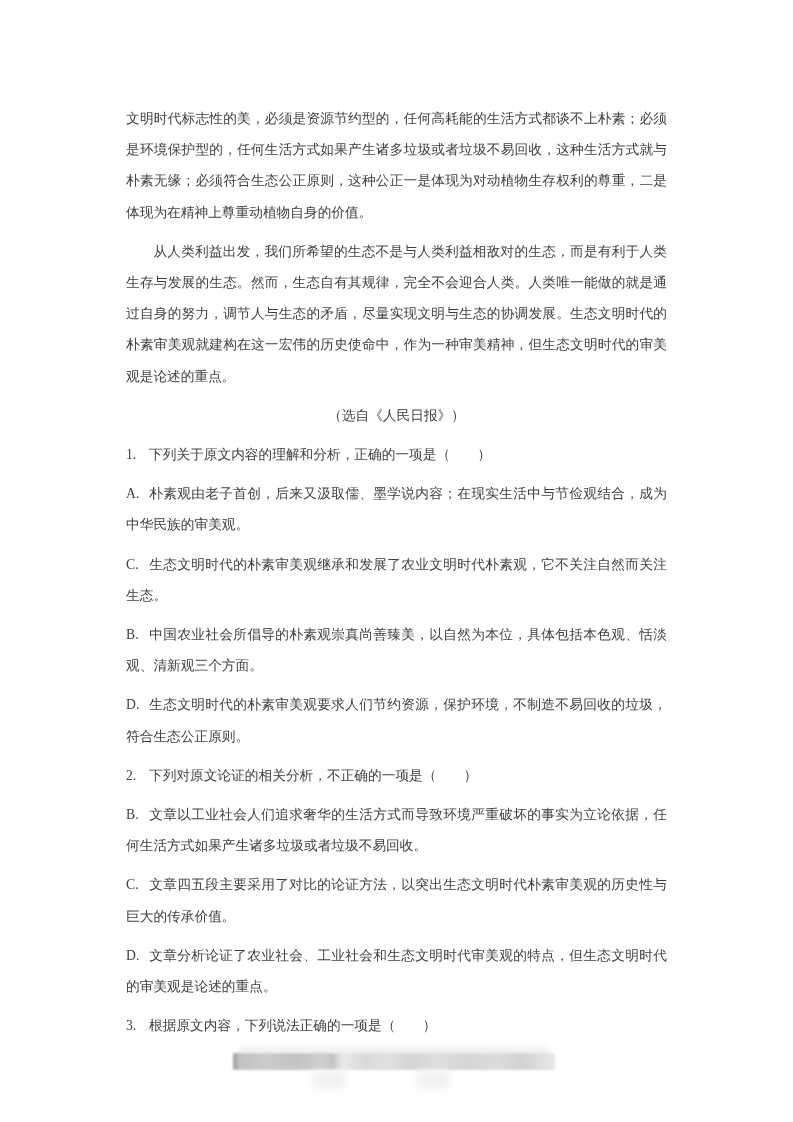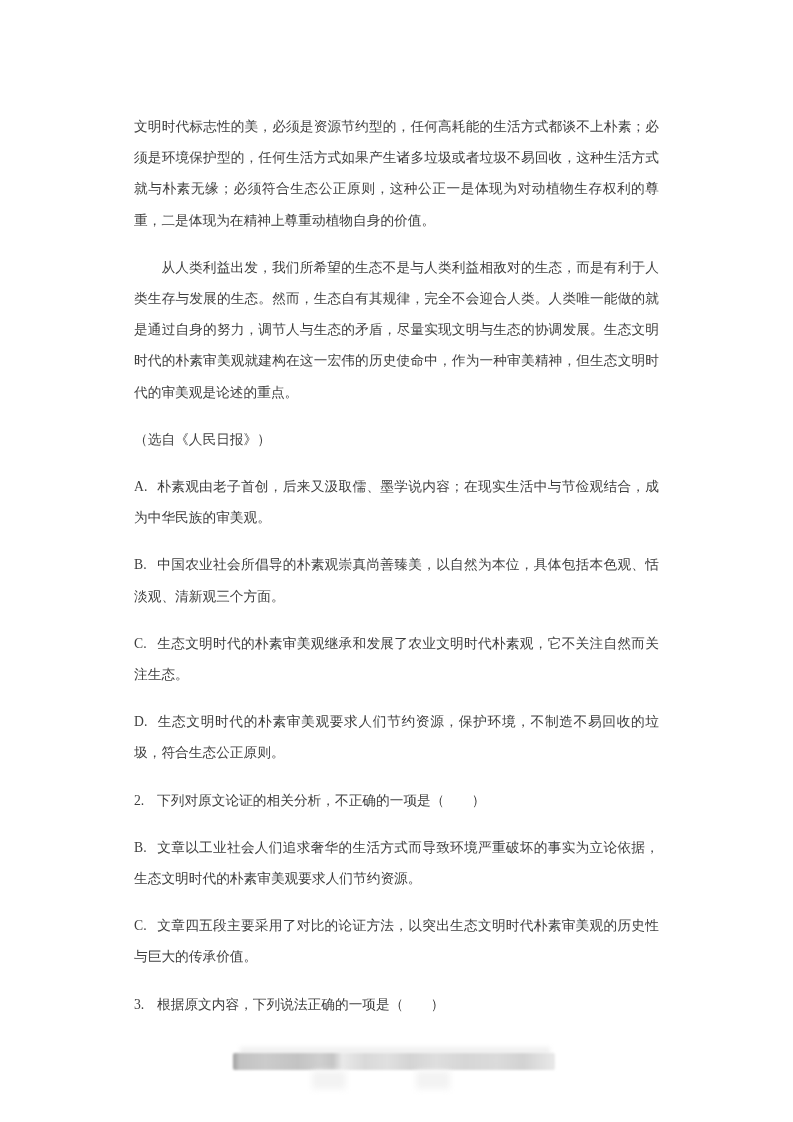--- a/index.html
+++ b/index.html
@@ -20,28 +20,28 @@
     left: 118px;
     top: 95px;
     width: 557px;
     color: #3e3e3e;
     font-size: 13.7px;
     line-height: 31.2px;
     text-align: justify;
     letter-spacing: 0;
   }
   .content p {
-    margin: 16px;
+    margin: 8px;
     padding: 0;
   }
   .para-indent {
     text-indent: 2em;
   }
   .source-line {
-    text-align: left;
+    text-align: center;
   }
   .marker {
     display: inline-block;
     min-width: 23px;
   }
   
   .watermark-strip {
     position: absolute;
     left: 233px;
     top: 1053px;
@@ -80,30 +80,32 @@
 <div class="page">
   <div class="content">
 
     <p class="para">文明时代标志性的美，必须是资源节约型的，任何高耗能的生活方式都谈不上朴素；必须是环境保护型的，任何生活方式如果产生诸多垃圾或者垃圾不易回收，这种生活方式就与朴素无缘；必须符合生态公正原则，这种公正一是体现为对动植物生存权利的尊重，二是体现为在精神上尊重动植物自身的价值。</p>
 
     <p class="para para-indent">从人类利益出发，我们所希望的生态不是与人类利益相敌对的生态，而是有利于人类生存与发展的生态。然而，生态自有其规律，完全不会迎合人类。人类唯一能做的就是通过自身的努力，调节人与生态的矛盾，尽量实现文明与生态的协调发展。生态文明时代的朴素审美观就建构在这一宏伟的历史使命中，作为一种审美精神，但生态文明时代的审美观是论述的重点。</p>
 
     <p class="source-line">（选自《人民日报》）</p>
 
     <div>
+      <p class="stem"><span class="marker">1.</span><span>下列关于原文内容的理解和分析，正确的一项是（　　）</span></p>
       <p class="option"><span class="marker">A.</span><span>朴素观由老子首创，后来又汲取儒、墨学说内容；在现实生活中与节俭观结合，成为中华民族的审美观。</span></p>
+      <p class="option"><span class="marker">C.</span><span>生态文明时代的朴素审美观继承和发展了农业文明时代朴素观，它不关注自然而关注生态。</span></p>
       <p class="option"><span class="marker">B.</span><span>中国农业社会所倡导的朴素观崇真尚善臻美，以自然为本位，具体包括本色观、恬淡观、清新观三个方面。</span></p>
-      <p class="option"><span class="marker">C.</span><span>生态文明时代的朴素审美观继承和发展了农业文明时代朴素观，它不关注自然而关注生态。</span></p>
       <p class="option"><span class="marker">D.</span><span>生态文明时代的朴素审美观要求人们节约资源，保护环境，不制造不易回收的垃圾，符合生态公正原则。</span></p>
     </div>
 
     <div>
       <p class="stem"><span class="marker">2.</span><span>下列对原文论证的相关分析，不正确的一项是（　　）</span></p>
-      <p class="option"><span class="marker">B.</span><span>文章以工业社会人们追求奢华的生活方式而导致环境严重破坏的事实为立论依据，生态文明时代的朴素审美观要求人们节约资源。</span></p>
+      <p class="option"><span class="marker">B.</span><span>文章以工业社会人们追求奢华的生活方式而导致环境严重破坏的事实为立论依据，任何生活方式如果产生诸多垃圾或者垃圾不易回收。</span></p>
       <p class="option"><span class="marker">C.</span><span>文章四五段主要采用了对比的论证方法，以突出生态文明时代朴素审美观的历史性与巨大的传承价值。</span></p>
+      <p class="option"><span class="marker">D.</span><span>文章分析论证了农业社会、工业社会和生态文明时代审美观的特点，但生态文明时代的审美观是论述的重点。</span></p>
     </div>
 
     <div>
       <p class="stem"><span class="marker">3.</span><span>根据原文内容，下列说法正确的一项是（　　）</span></p>
     </div>
 
   </div>
 
   <div class="watermark-halo"></div>
   <div class="watermark-strip"></div>

